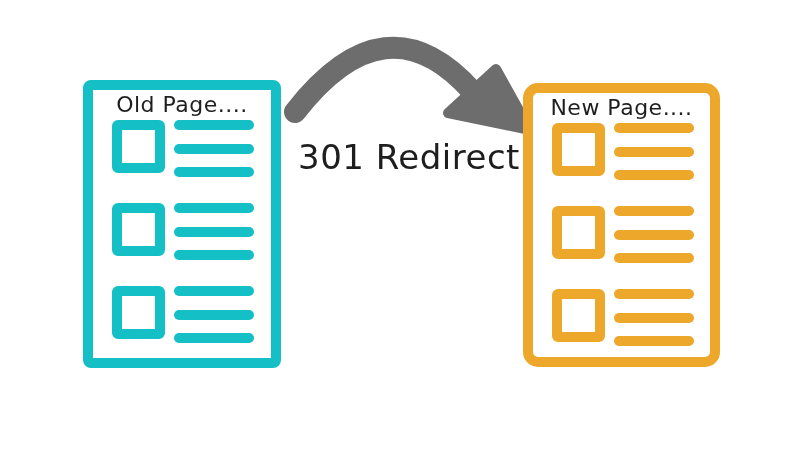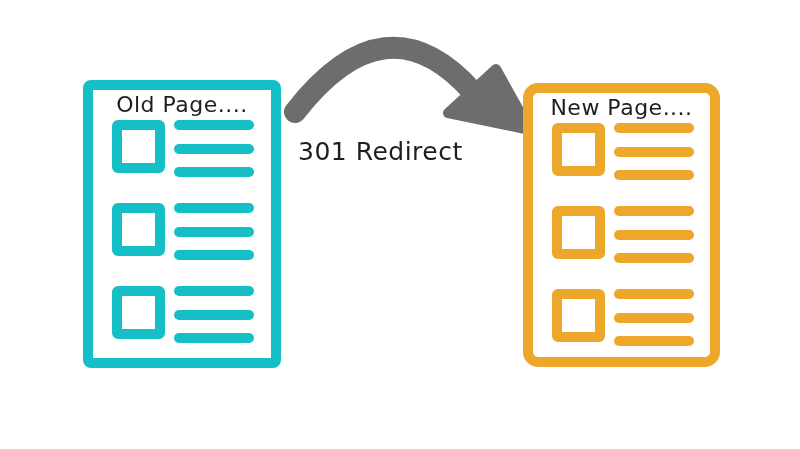--- a/index.html
+++ b/index.html
@@ -89,22 +89,22 @@
   .arrow-head {
     fill: var(--arrow, #6d6d6d);
     stroke: var(--arrow, #6d6d6d);
     stroke-width: 10;
     stroke-linejoin: round;
   }
   .arrow-label {
     position: absolute;
     left: 298px; top: 137px;
     width: 180px;
-    text-align: left;
-    font-size: 25px;
+    text-align: right;
+    font-size: 34px;
     letter-spacing: 0.5px;
     color: var(--text, #1e1e1e);
     white-space: nowrap;
   }
 </style>
 </head>
 <body>
 
 <div class="canvas">
 

